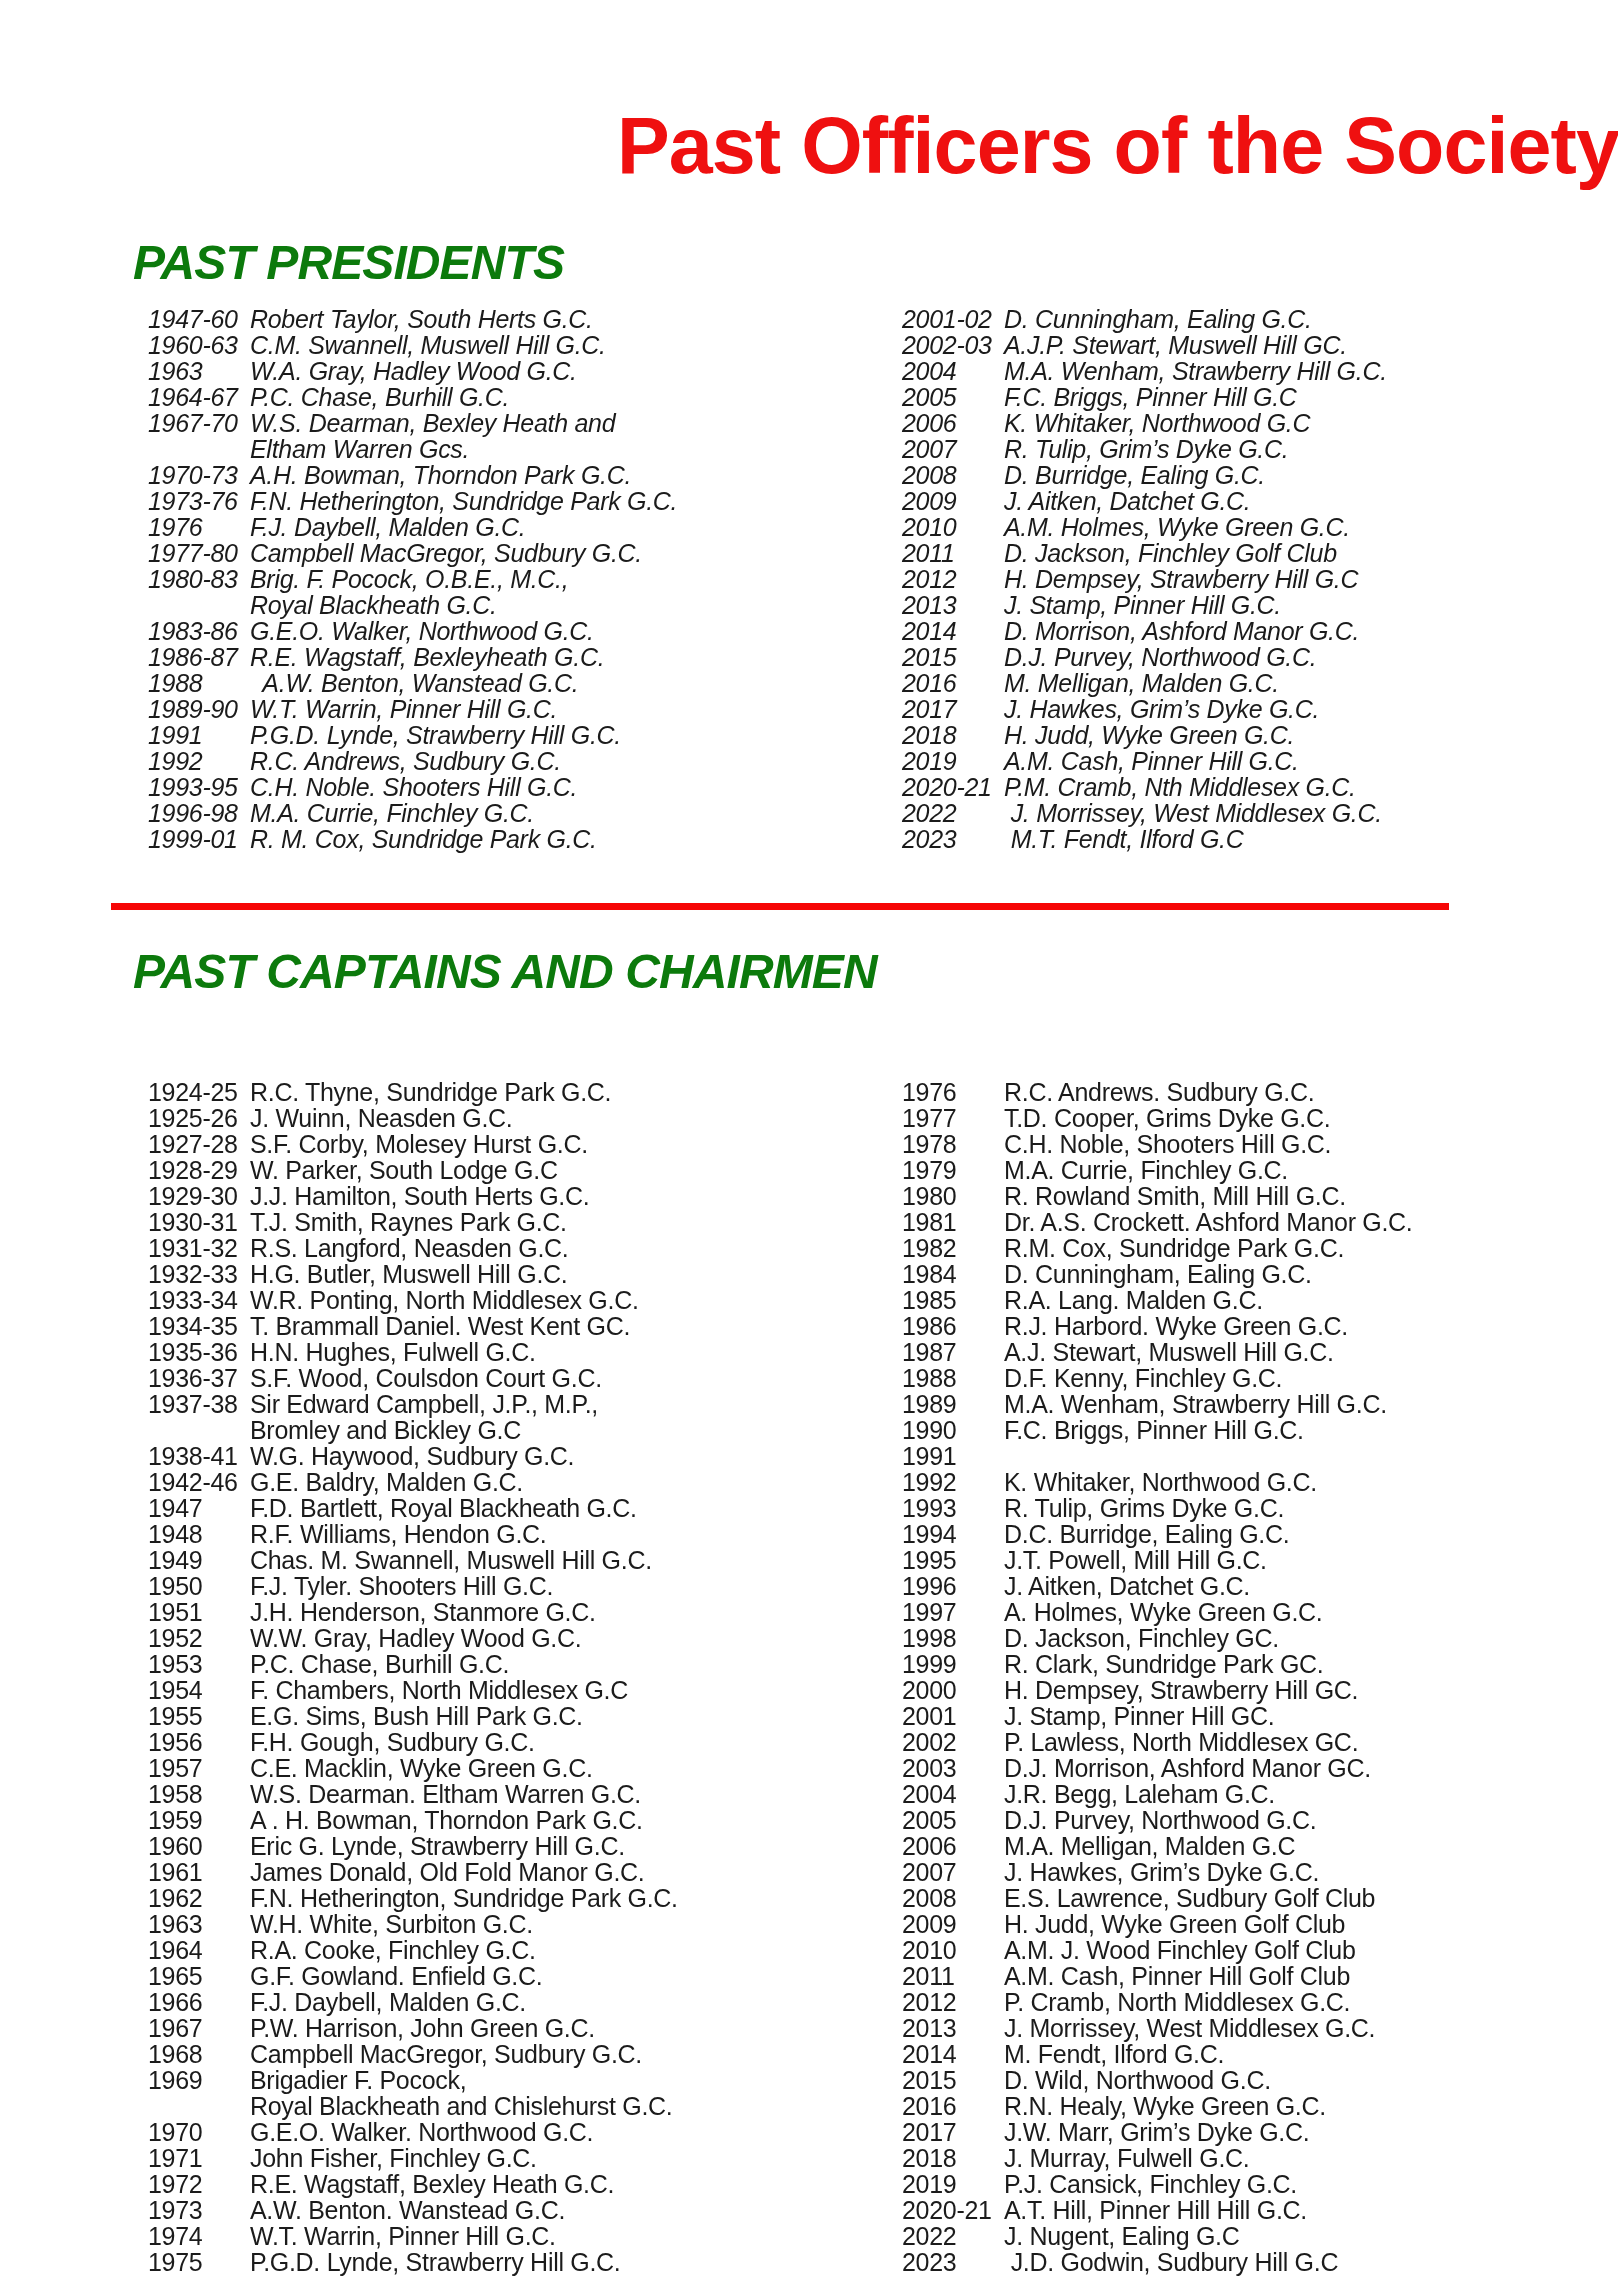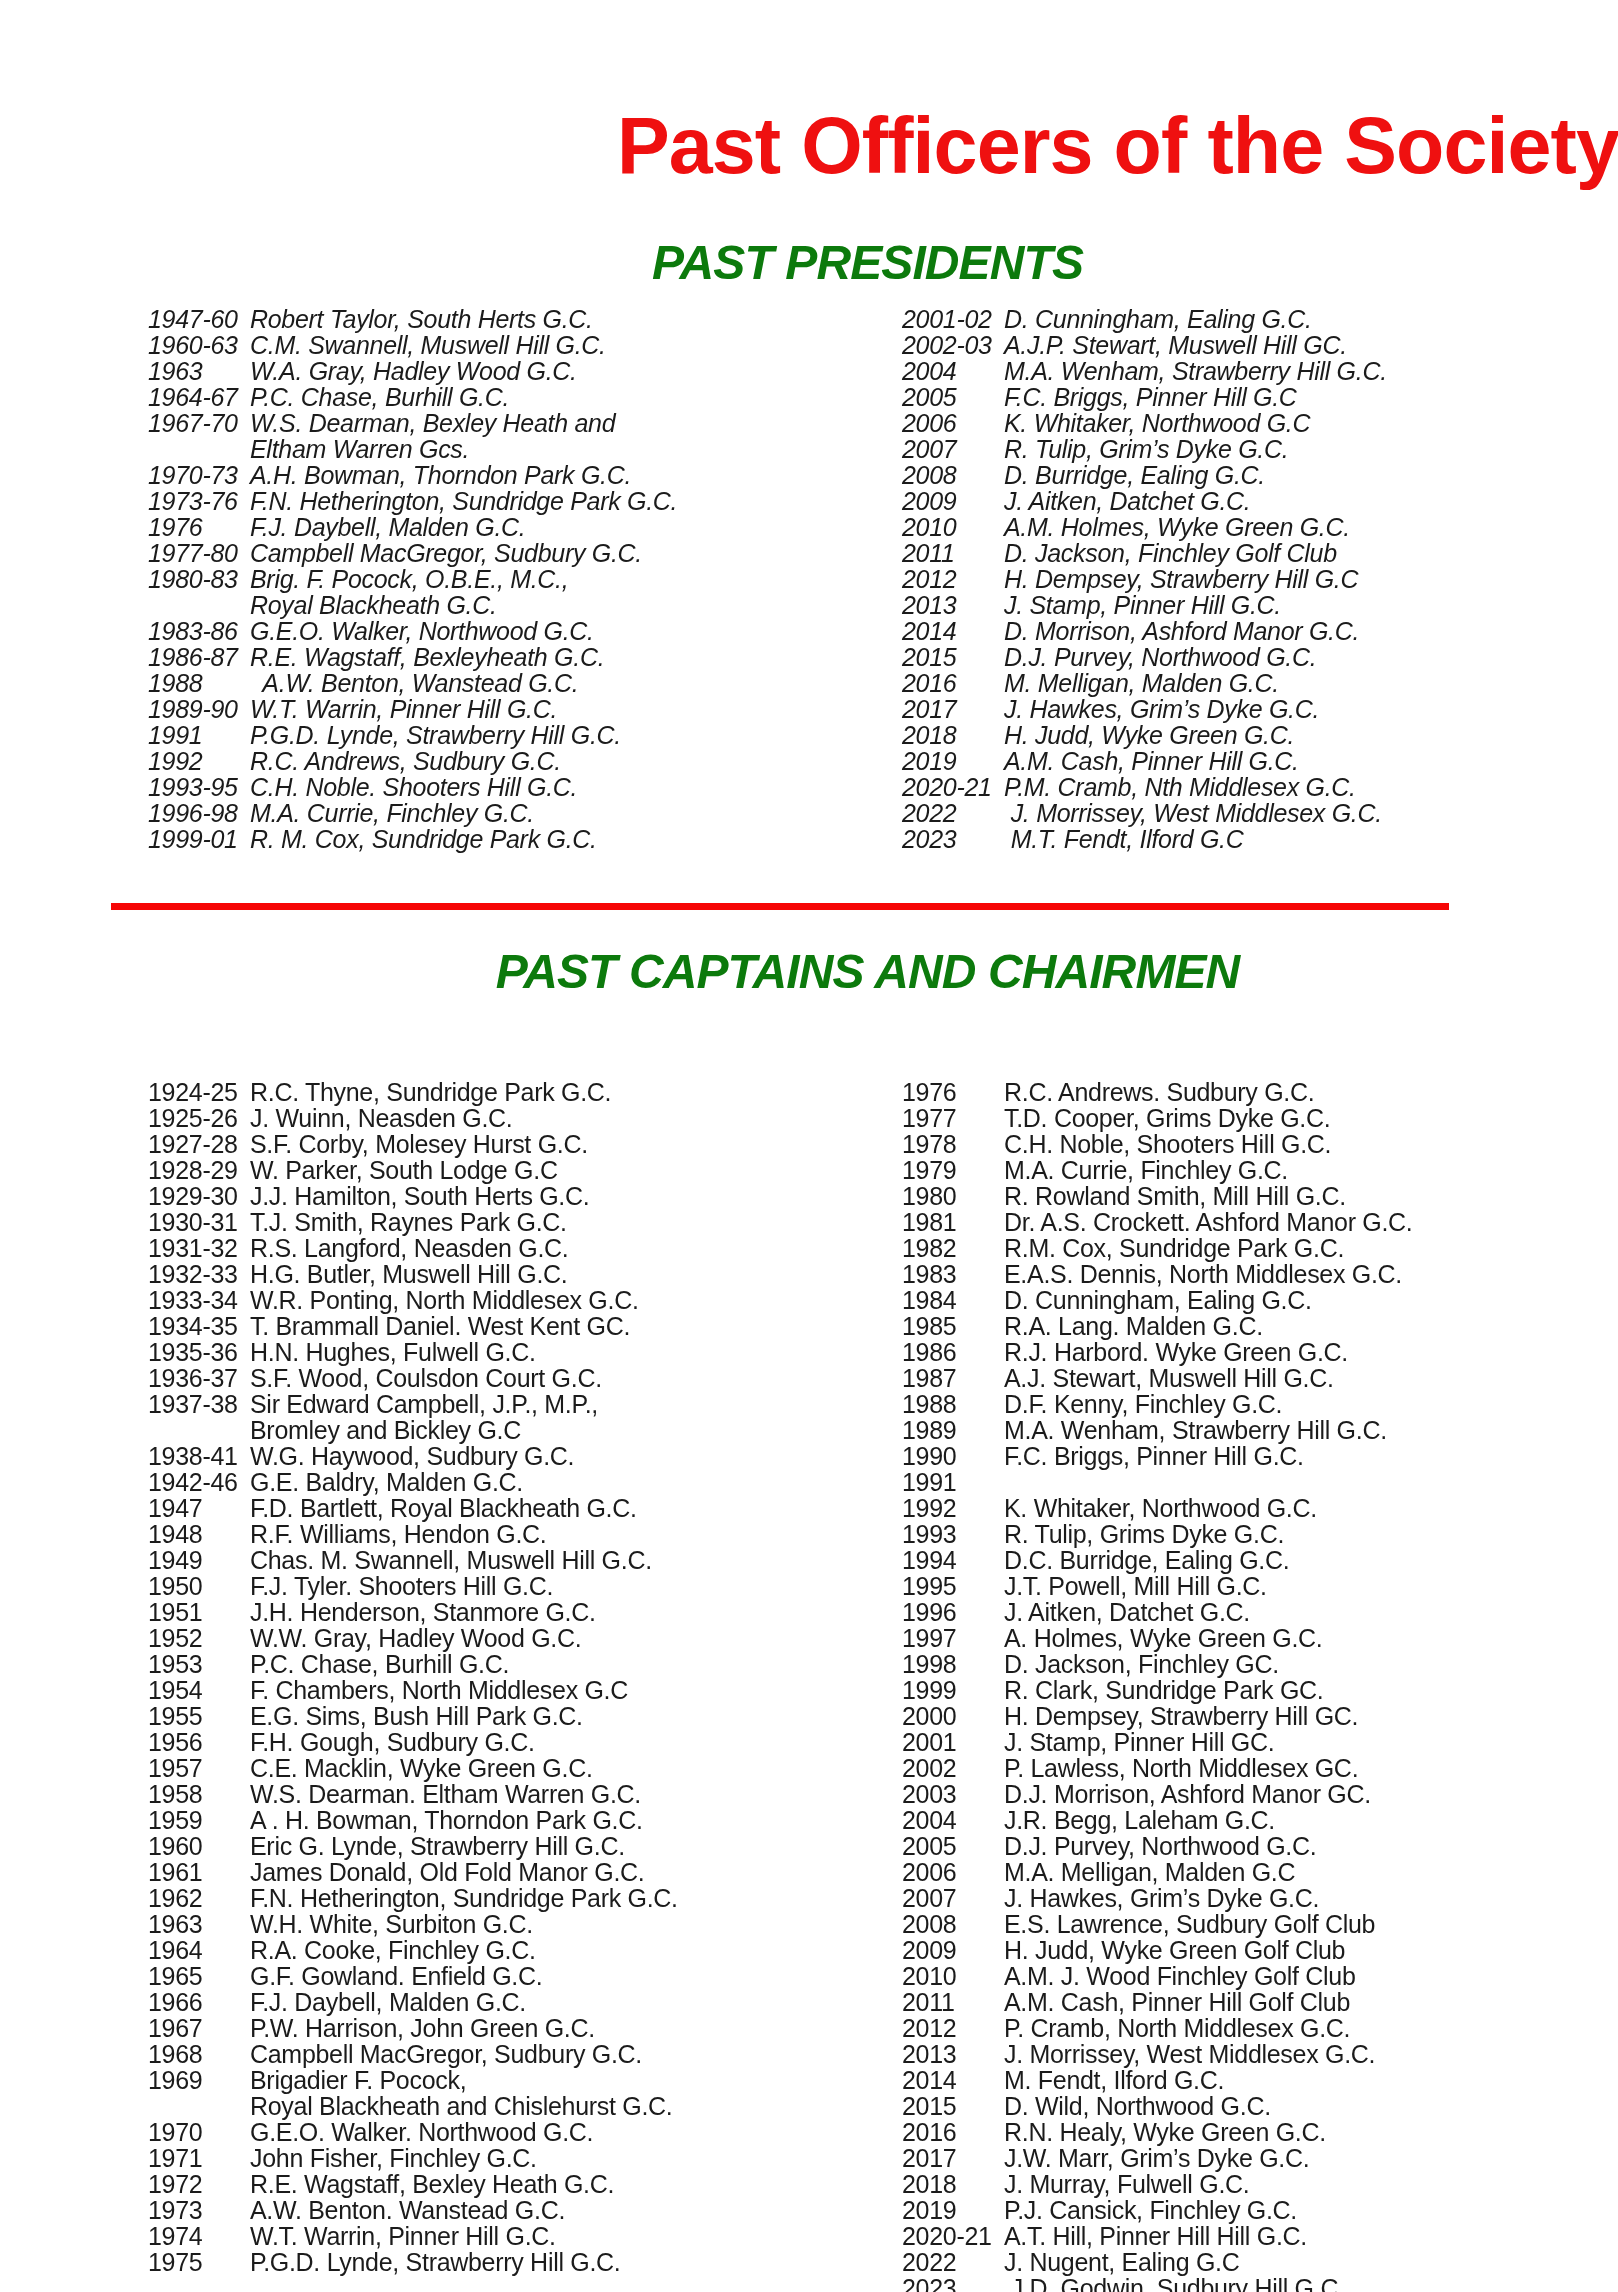--- a/index.html
+++ b/index.html
@@ -26,24 +26,23 @@
     margin: 0;
     text-align: right;
     font-size: 79px;
     line-height: 1.1;
     font-weight: 700;
     letter-spacing: -0.9px;
     color: var(--title-red);
   }
   .section-heading {
     position: absolute;
-    left: 152px;
+    left: 133px;
     width: 1431px;
     margin: 0;
-    text-align: center;
     font-size: 48px;
     line-height: 1.05;
     font-weight: 700;
     font-style: italic;
     letter-spacing: -0.9px;
     color: var(--heading-green);
   }
   .heading-presidents { top: 238px; }
   .heading-captains   { top: 947px; }
   .cols {
@@ -480,24 +479,20 @@
         </div>
         <div class="row">
           <span class="year">1981</span>
           <span class="name">Dr. A.S. Crockett. Ashford Manor G.C.</span>
         </div>
         <div class="row">
           <span class="year">1982</span>
           <span class="name">R.M. Cox, Sundridge Park G.C.</span>
         </div>
         <div class="row">
-          <span class="year">1983</span>
-          <span class="name">E.A.S. Dennis, North Middlesex G.C.</span>
-        </div>
-        <div class="row">
           <span class="year">1984</span>
           <span class="name">D. Cunningham, Ealing G.C.</span>
         </div>
         <div class="row">
           <span class="year">1985</span>
           <span class="name">R.A. Lang. Malden G.C.</span>
         </div>
         <div class="row">
           <span class="year">1986</span>
           <span class="name">R.J. Harbord. Wyke Green G.C.</span>

